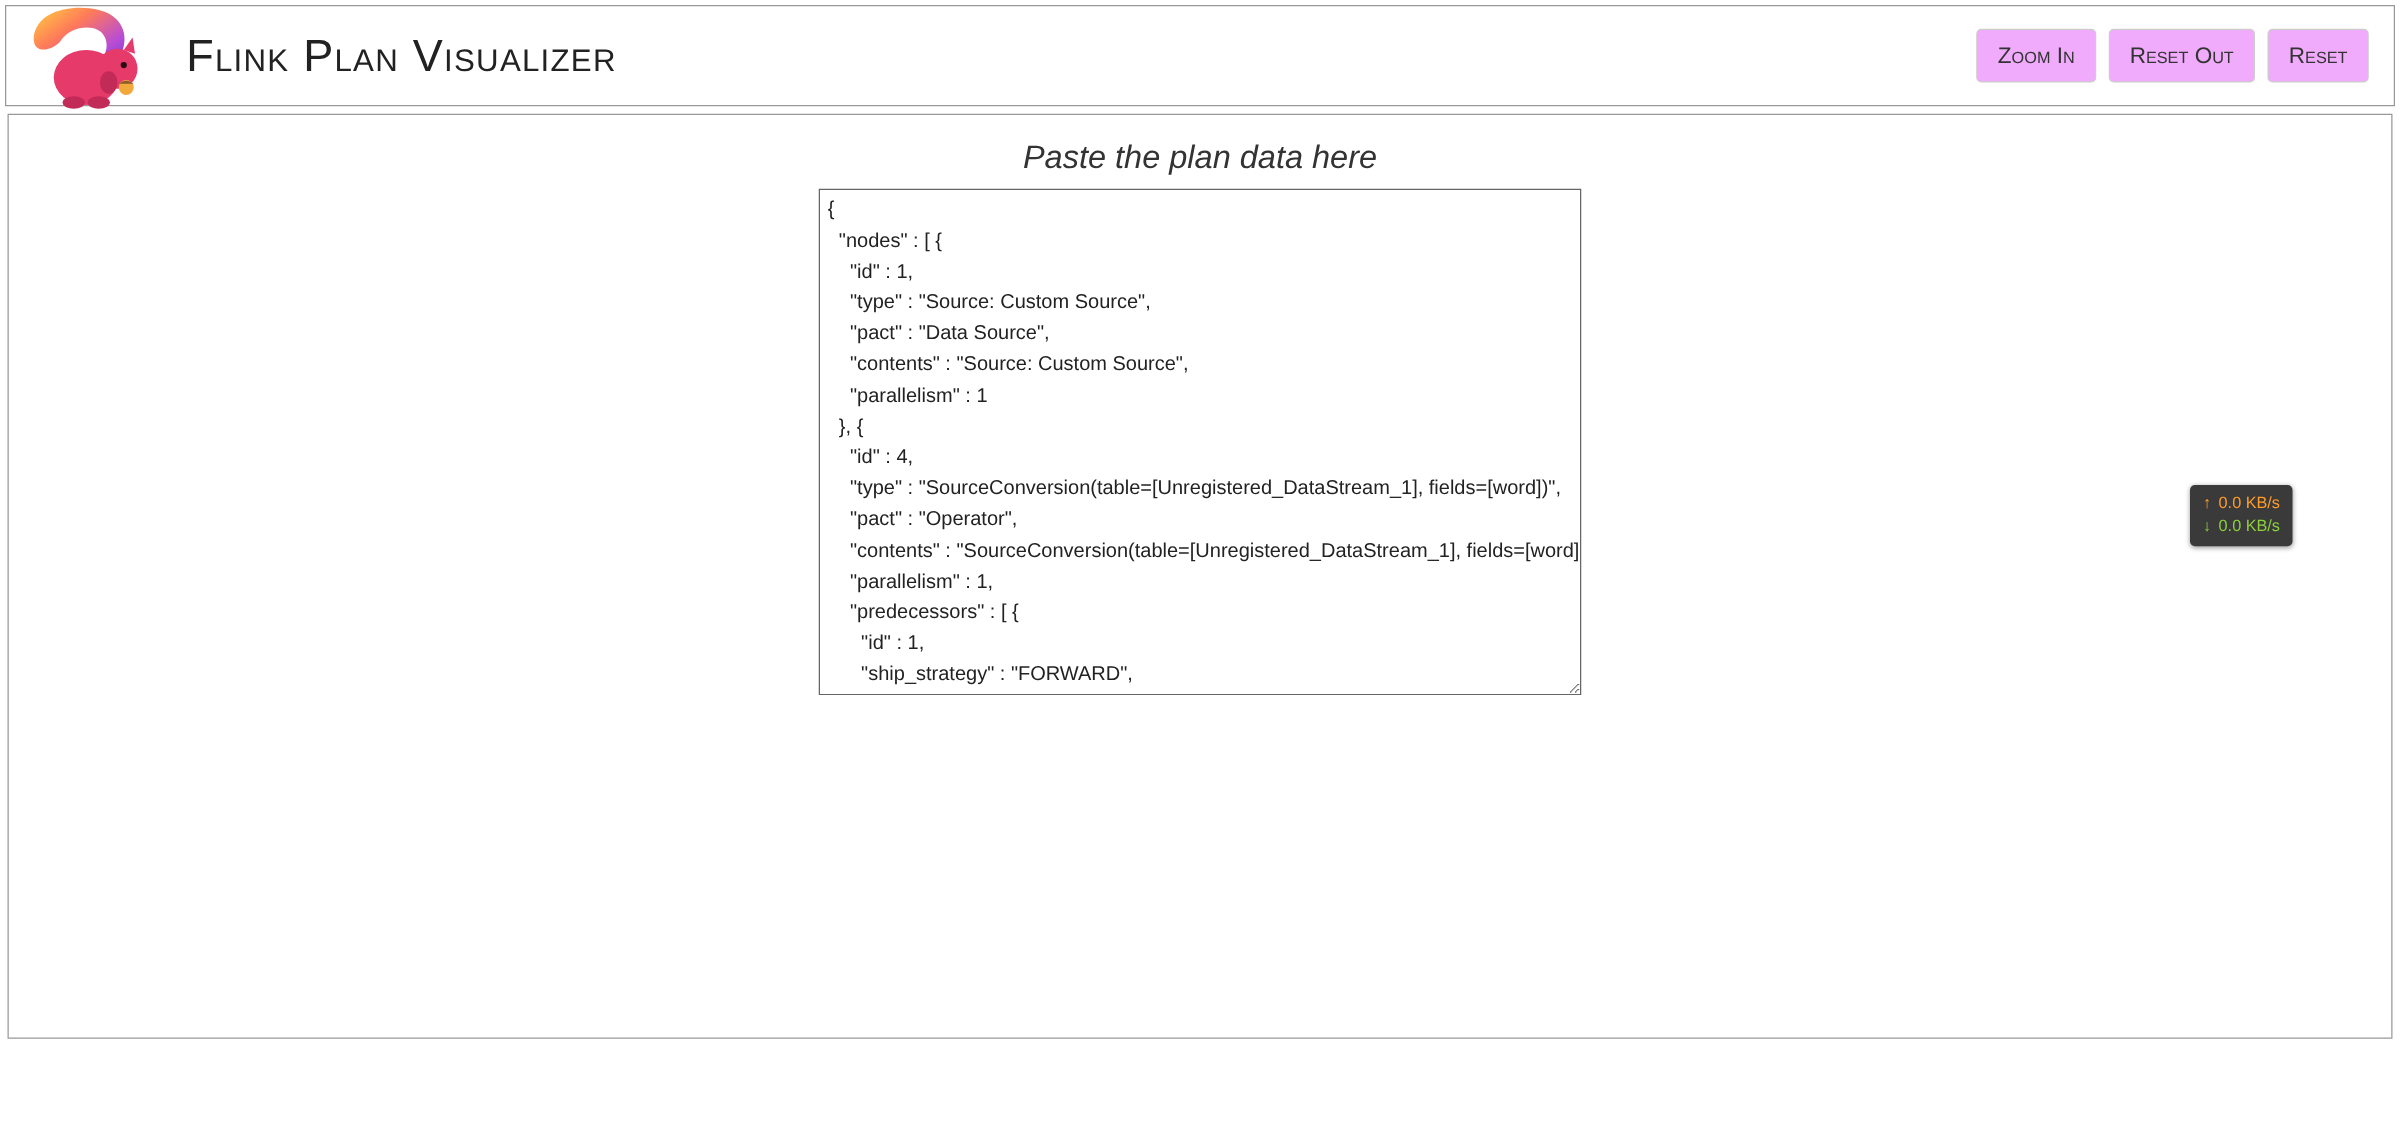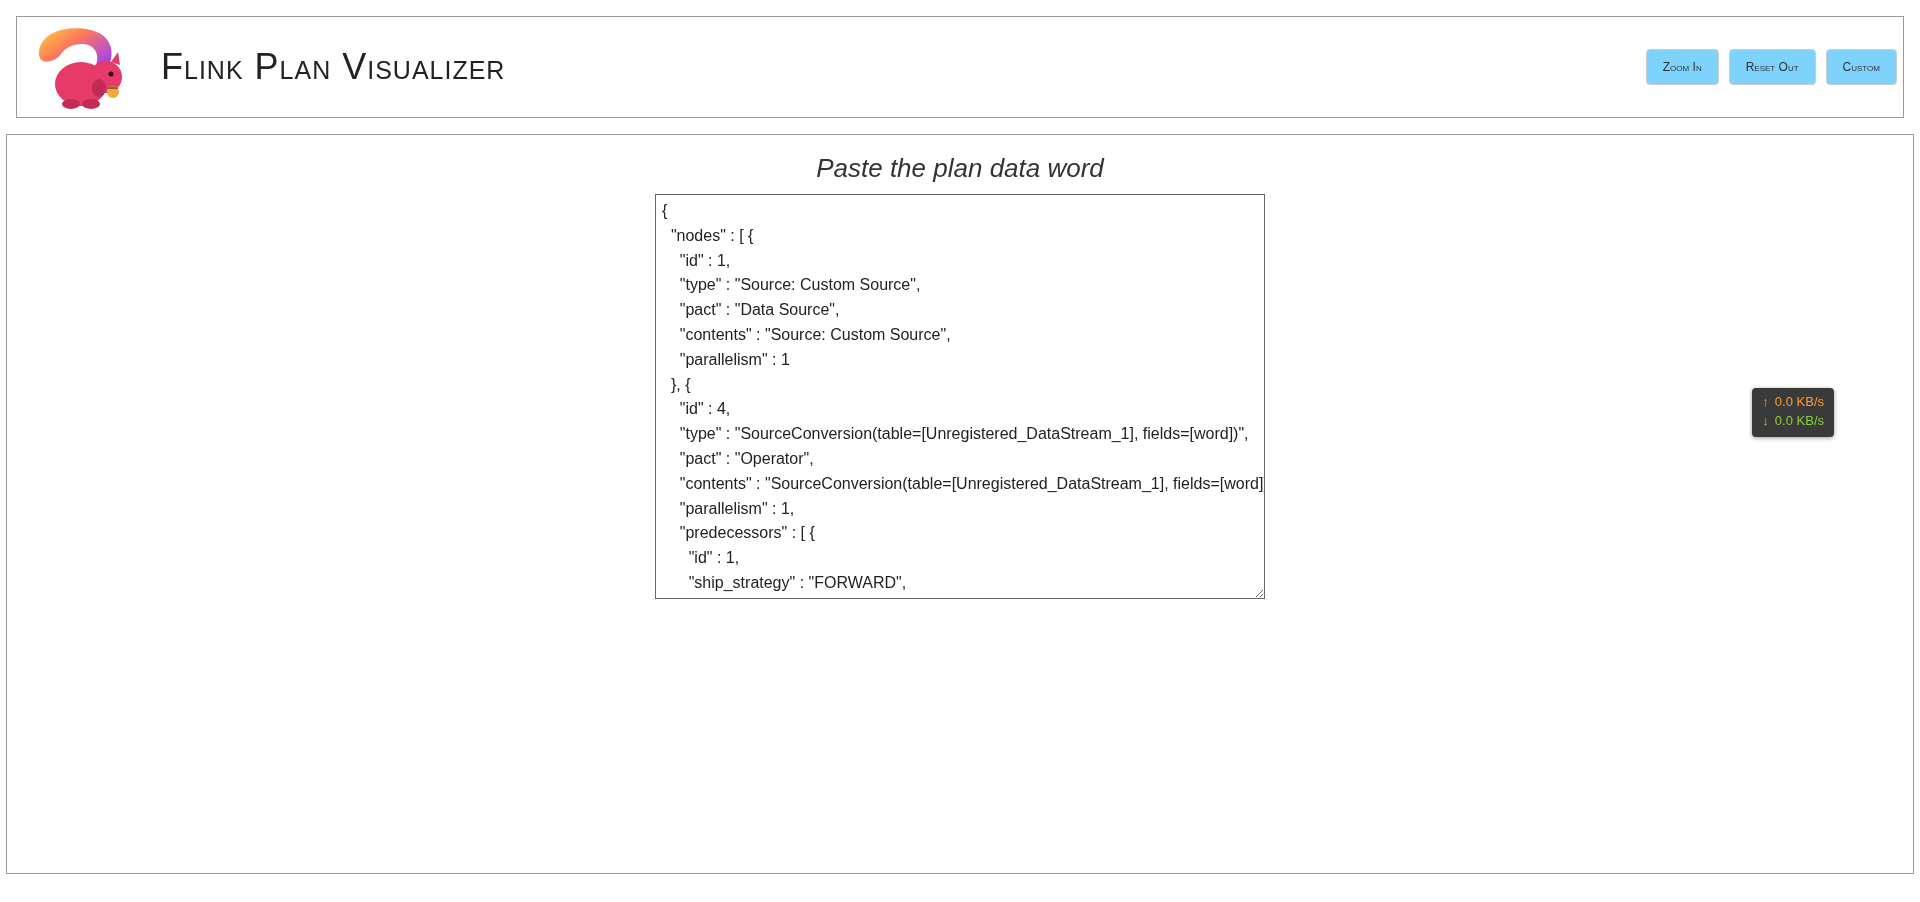--- a/index.html
+++ b/index.html
@@ -14,48 +14,48 @@
   }
   .page-scroll {
     width: 100%;
     height: 100%;
     overflow-y: scroll;
   }
   .header {
     display: flex;
     align-items: center;
     border: 1px solid #999;
-    margin: 16px;
-    padding: 4px 6px 4px 4px;
-    height: 102px;
+    margin: 4px;
+    padding: 4px 20px 4px 4px;
+    height: 81px;
   }
   .logo {
     width: 110px;
     height: 90px;
     display: flex;
     align-items: center;
     justify-content: center;
   }
   .title {
     font-variant: small-caps;
     font-size: 36px;
     letter-spacing: 1px;
     color: #222;
     margin-left: 30px;
     font-weight: 400;
   }
   .spacer { flex: 1; }
   .btn {
     font-variant: small-caps;
     border: 1px solid #ccc;
-    background: #7dd3fc;
+    background: #f0abfc;
     border-radius: 4px;
     padding: 10px 16px;
     margin-left: 10px;
-    font-size: 12px;
+    font-size: 18px;
     color: #333;
     cursor: pointer;
   }
   .main {
     border: 1px solid #999;
     margin: 6px;
     min-height: 740px;
     padding: 18px 10px 40px 10px;
     text-align: center;
   }
@@ -139,25 +139,25 @@
         <path d="M86 67 Q92 62 98 67 L86 67 Z" fill="#8a5a2b"></path>
 
         <ellipse cx="50" cy="82" rx="9" ry="5" fill="#c22a57"></ellipse>
         <ellipse cx="70" cy="82" rx="9" ry="5" fill="#c22a57"></ellipse>
       </svg>
     </div>
     <h1 class="title">Flink Plan Visualizer</h1>
     <div class="spacer"></div>
     <button class="btn">Zoom In</button>
     <button class="btn">Reset Out</button>
-    <button class="btn">Custom</button>
+    <button class="btn">Reset</button>
   </div>
 
   <div class="main">
-    <div class="prompt">Paste the plan data word</div>
+    <div class="prompt">Paste the plan data here</div>
     <textarea class="plan-input" spellcheck="true" style="">{
   "nodes" : [ {
     "id" : 1,
     "type" : "Source: Custom Source",
     "pact" : "Data Source",
     "contents" : "Source: Custom Source",
     "parallelism" : 1
   }, {
     "id" : 4,
     "type" : "SourceConversion(table=[Unregistered_DataStream_1], fields=[word])",

